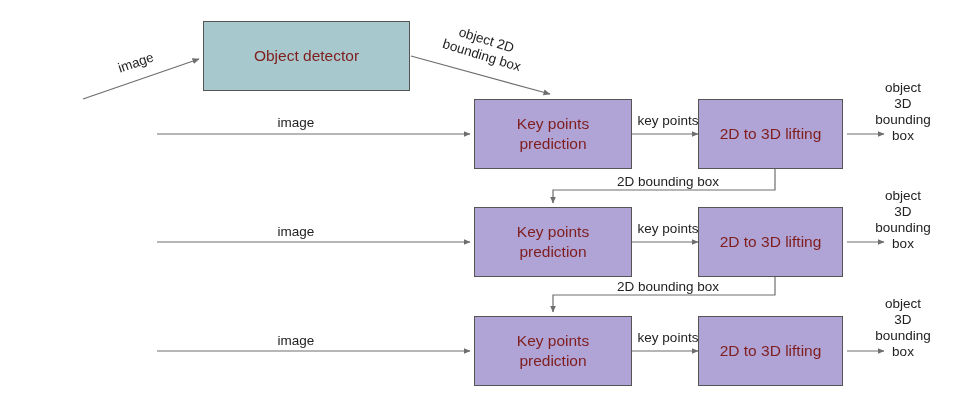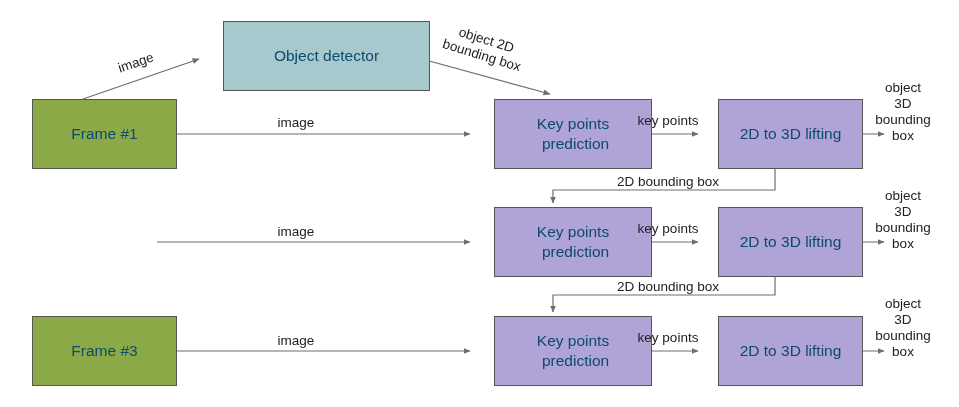--- a/index.html
+++ b/index.html
@@ -17,22 +17,22 @@
     stroke: var(--arrow, #6e6e6e);
     stroke-width: 1.2;
     fill: none;
   }
   #arrowhead-path { fill: var(--arrow, #6e6e6e); }
 
   .node {
     position: absolute; box-sizing: border-box;
     border: 1px solid var(--box-border, #555555);
     display: flex; align-items: center; justify-content: center;
-    text-align: right; white-space: pre-line;
-    font-size: 15.5px; line-height: 20px; color: #0c4a6e; margin-left: 20px;
+    text-align: center; white-space: pre-line;
+    font-size: 15.5px; line-height: 20px; color: #7f1d1d;
   }
   .frame-box  { left: 12px;  width: 145px; height: 70px; background: var(--frame-box-fill, #8baa47); }
   .kp-box     { left: 474px; width: 158px; height: 70px; background: var(--module-box-fill, #b0a3d6); }
   .lift-box   { left: 698px; width: 145px; height: 70px; background: var(--module-box-fill, #b0a3d6); }
   .row1 { top: 99px; }
   .row2 { top: 207px; }
   .row3 { top: 316px; }
   #detector-box { left: 203px; top: 21px; width: 207px; height: 70px; background: var(--detector-box-fill, #a7c8cd); }
 
   .elabel {
@@ -79,22 +79,20 @@
     <line x1="847" y1="134" x2="884" y2="134" marker-end="url(#ah)"></line>
     <line x1="847" y1="242" x2="884" y2="242" marker-end="url(#ah)"></line>
     <line x1="847" y1="351" x2="884" y2="351" marker-end="url(#ah)"></line>
 
     <polyline points="775,169 775,190 553,190 553,203" marker-end="url(#ah)"></polyline>
     <polyline points="775,277 775,295 553,295 553,312" marker-end="url(#ah)"></polyline>
   </svg>
 
   <div class="node" id="detector-box">Object detector</div>
 
-  <div class="node frame-box row1">Frame #1</div>
-  <div class="node frame-box row3">Frame #3</div>
 
   <div class="node kp-box row1">Key points
 prediction</div>
   <div class="node kp-box row2">Key points
 prediction</div>
   <div class="node kp-box row3">Key points
 prediction</div>
 
   <div class="node lift-box row1">2D to 3D lifting</div>
   <div class="node lift-box row2">2D to 3D lifting</div>

